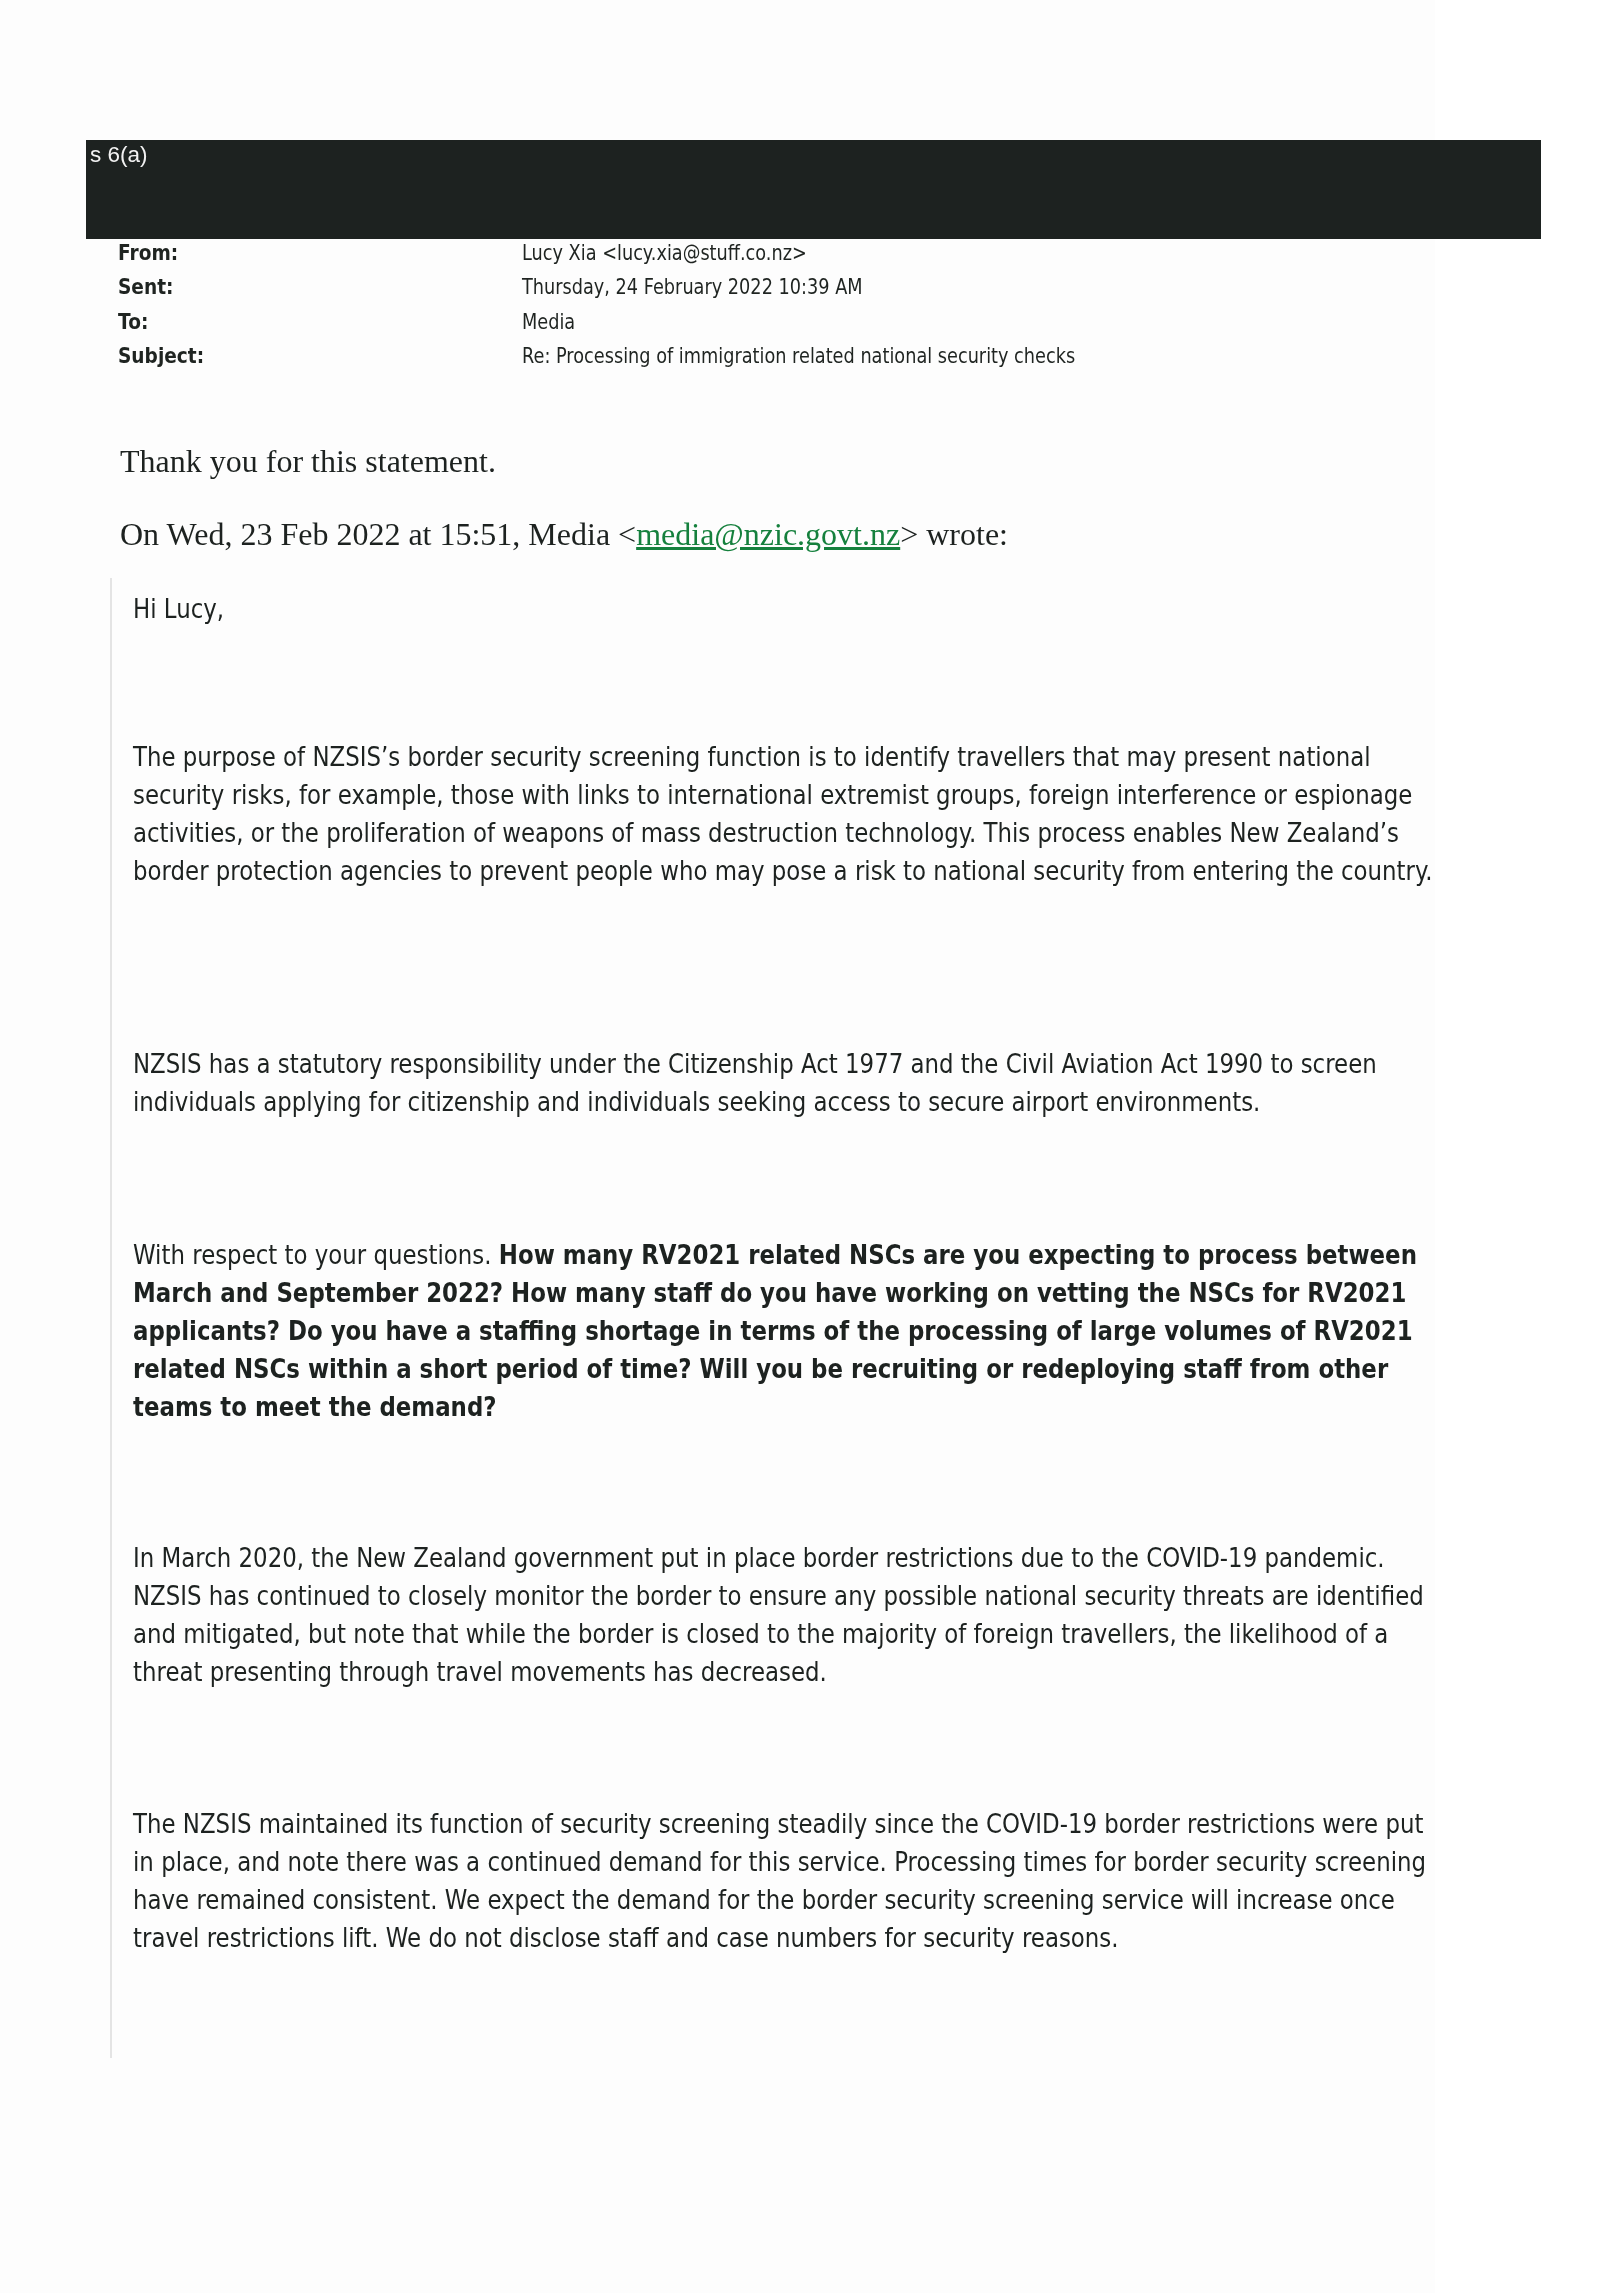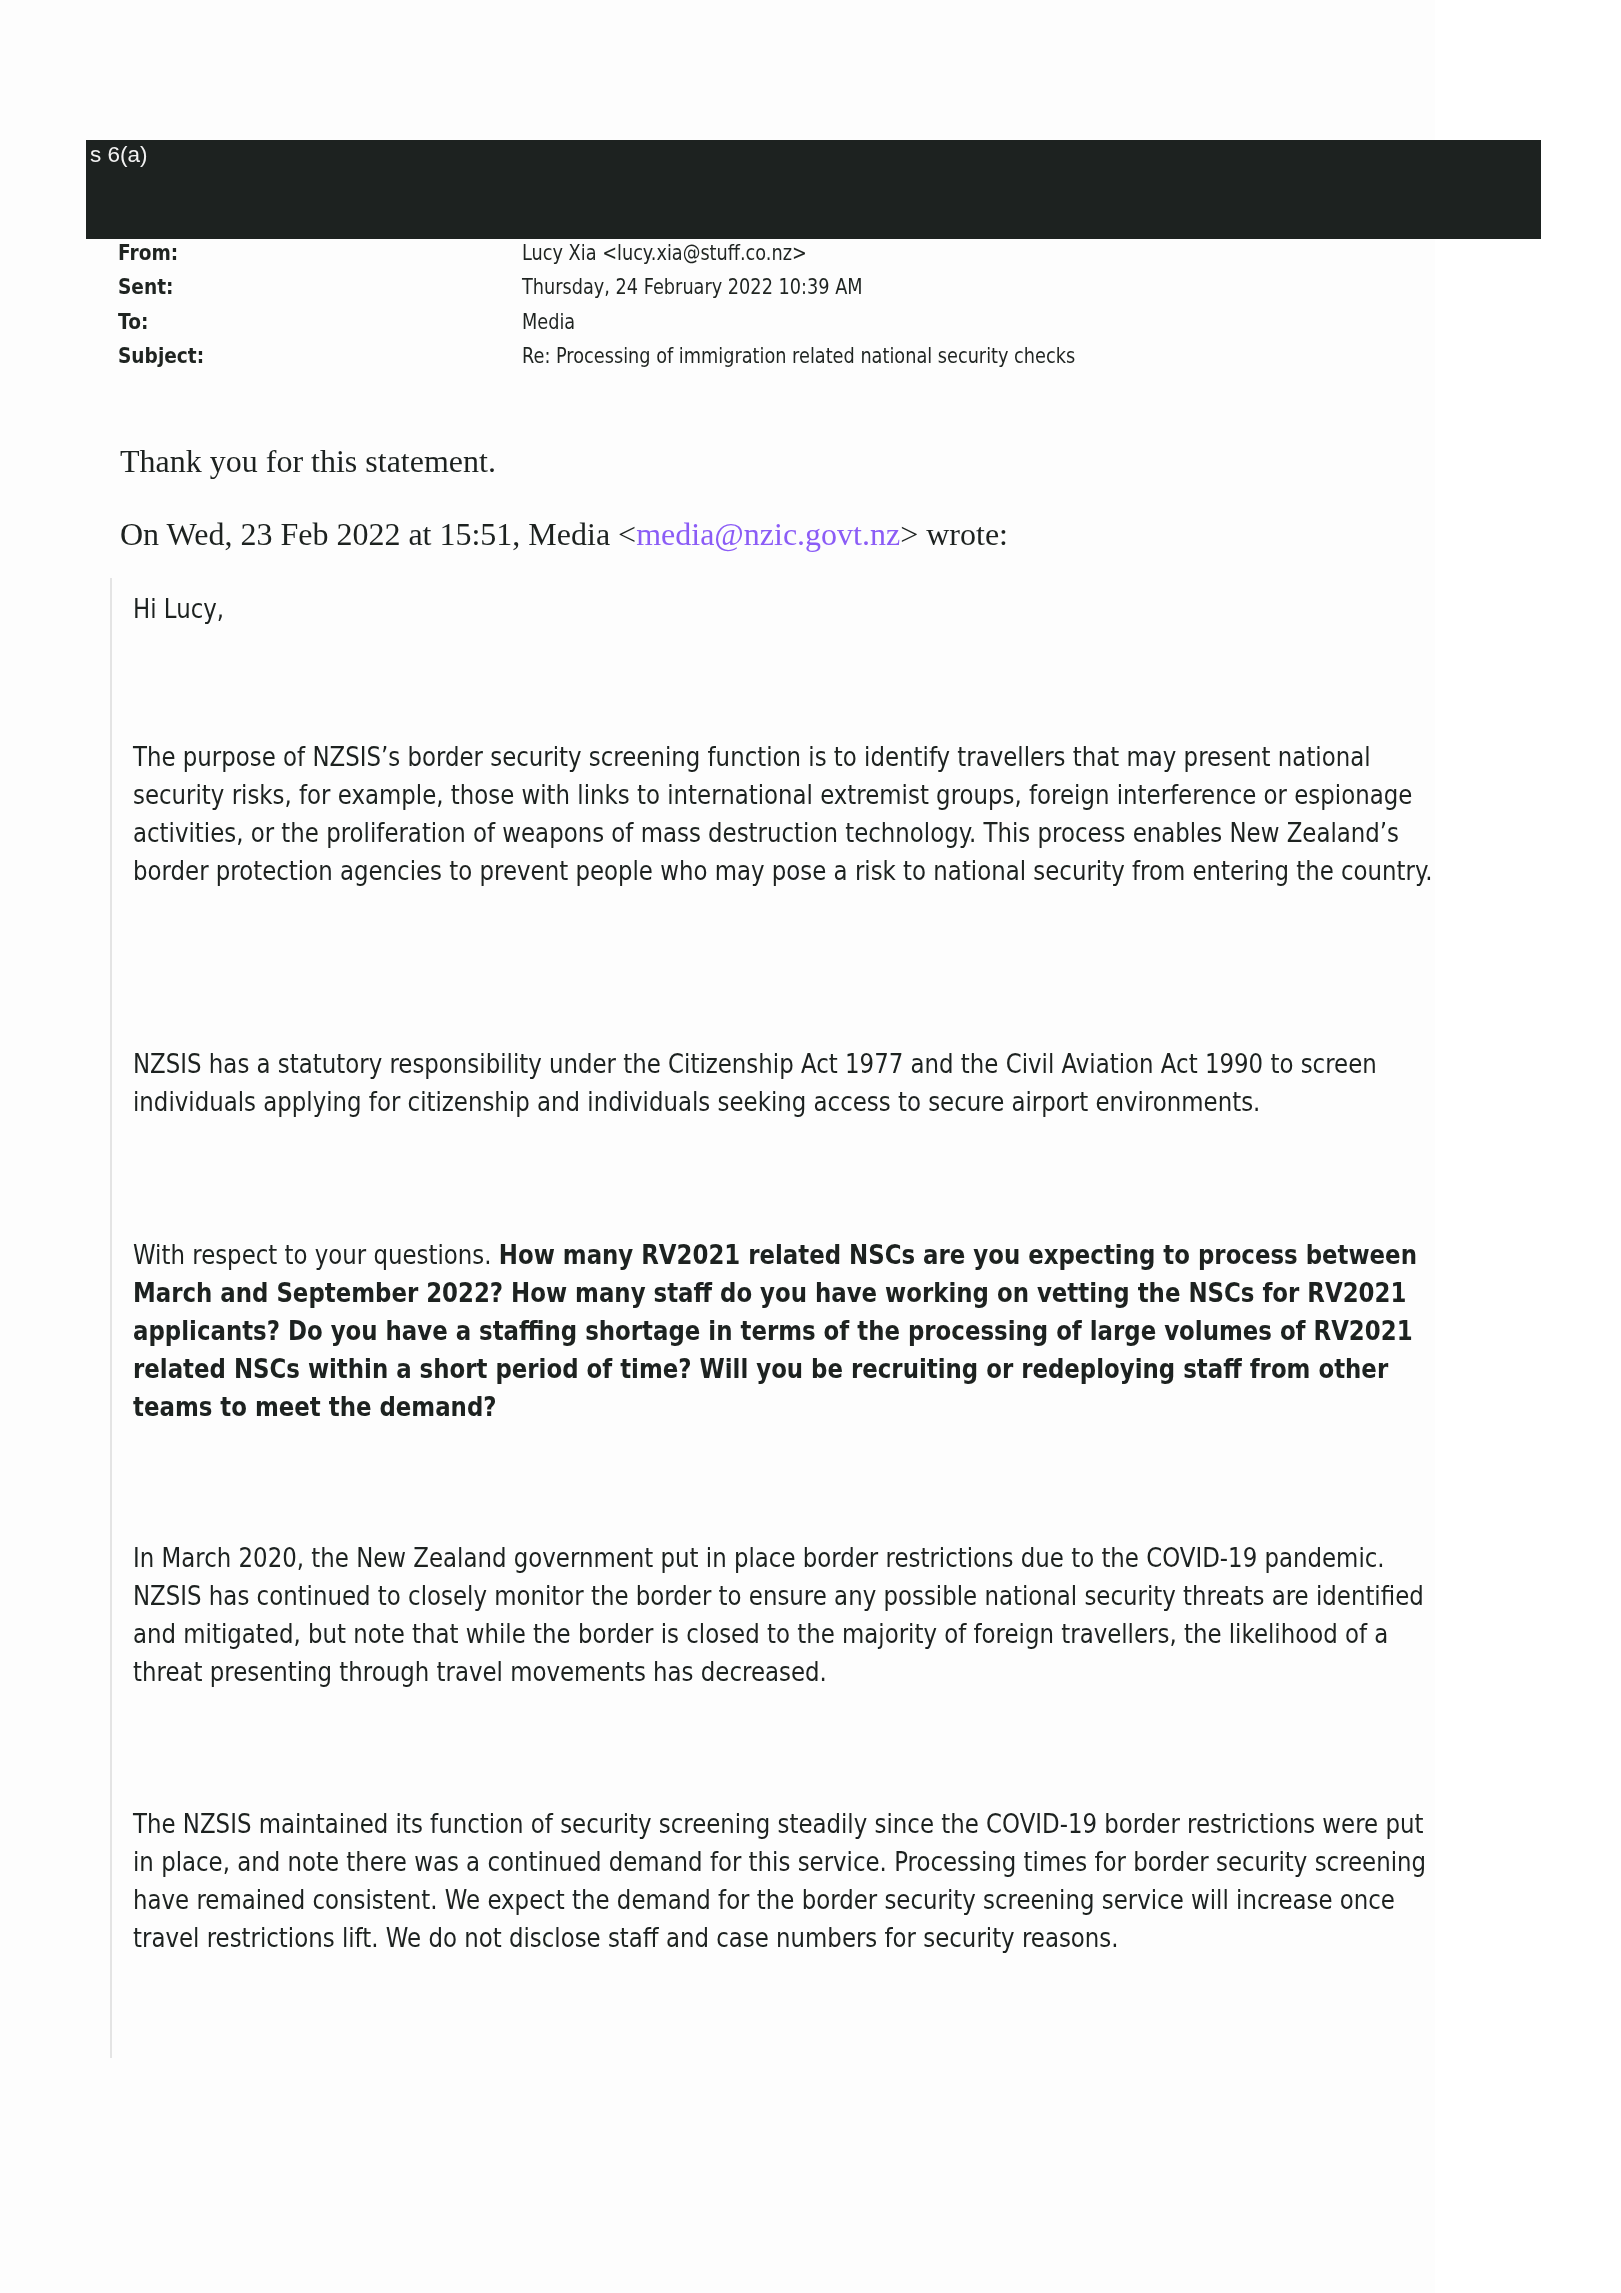--- a/index.html
+++ b/index.html
@@ -20,21 +20,21 @@
     font-family: "DejaVu Sans", sans-serif; font-size: 21.6px; color: #1f2421; line-height: 29px;
     transform-origin: left top;
   }
   .hdr-label { left: 118px; font-weight: bold; transform: scaleX(0.86); }
   .hdr-value { left: 522px; transform: scaleX(0.82); white-space: nowrap; }
 
   .serif-line {
     position: absolute; left: 120px;
     font-family: "Liberation Serif", serif; font-size: 32px; color: #1d2220; line-height: 35px; white-space: nowrap;
   }
-  .serif-line a { color: #8b5cf6; }
+  .serif-line a { color: #15803d; text-decoration: underline; }
 
   .quote-border {
     position: absolute; left: 110px; top: 578px; width: 2px; height: 1480px; background: #e4e4e4;
   }
 
   .para {
     position: absolute; left: 133px; width: 1490px;
     font-family: "DejaVu Sans", sans-serif; font-size: 26px; color: #1d2220; line-height: 38px;
     transform: scaleX(0.88); transform-origin: left top;
     margin: 0;

